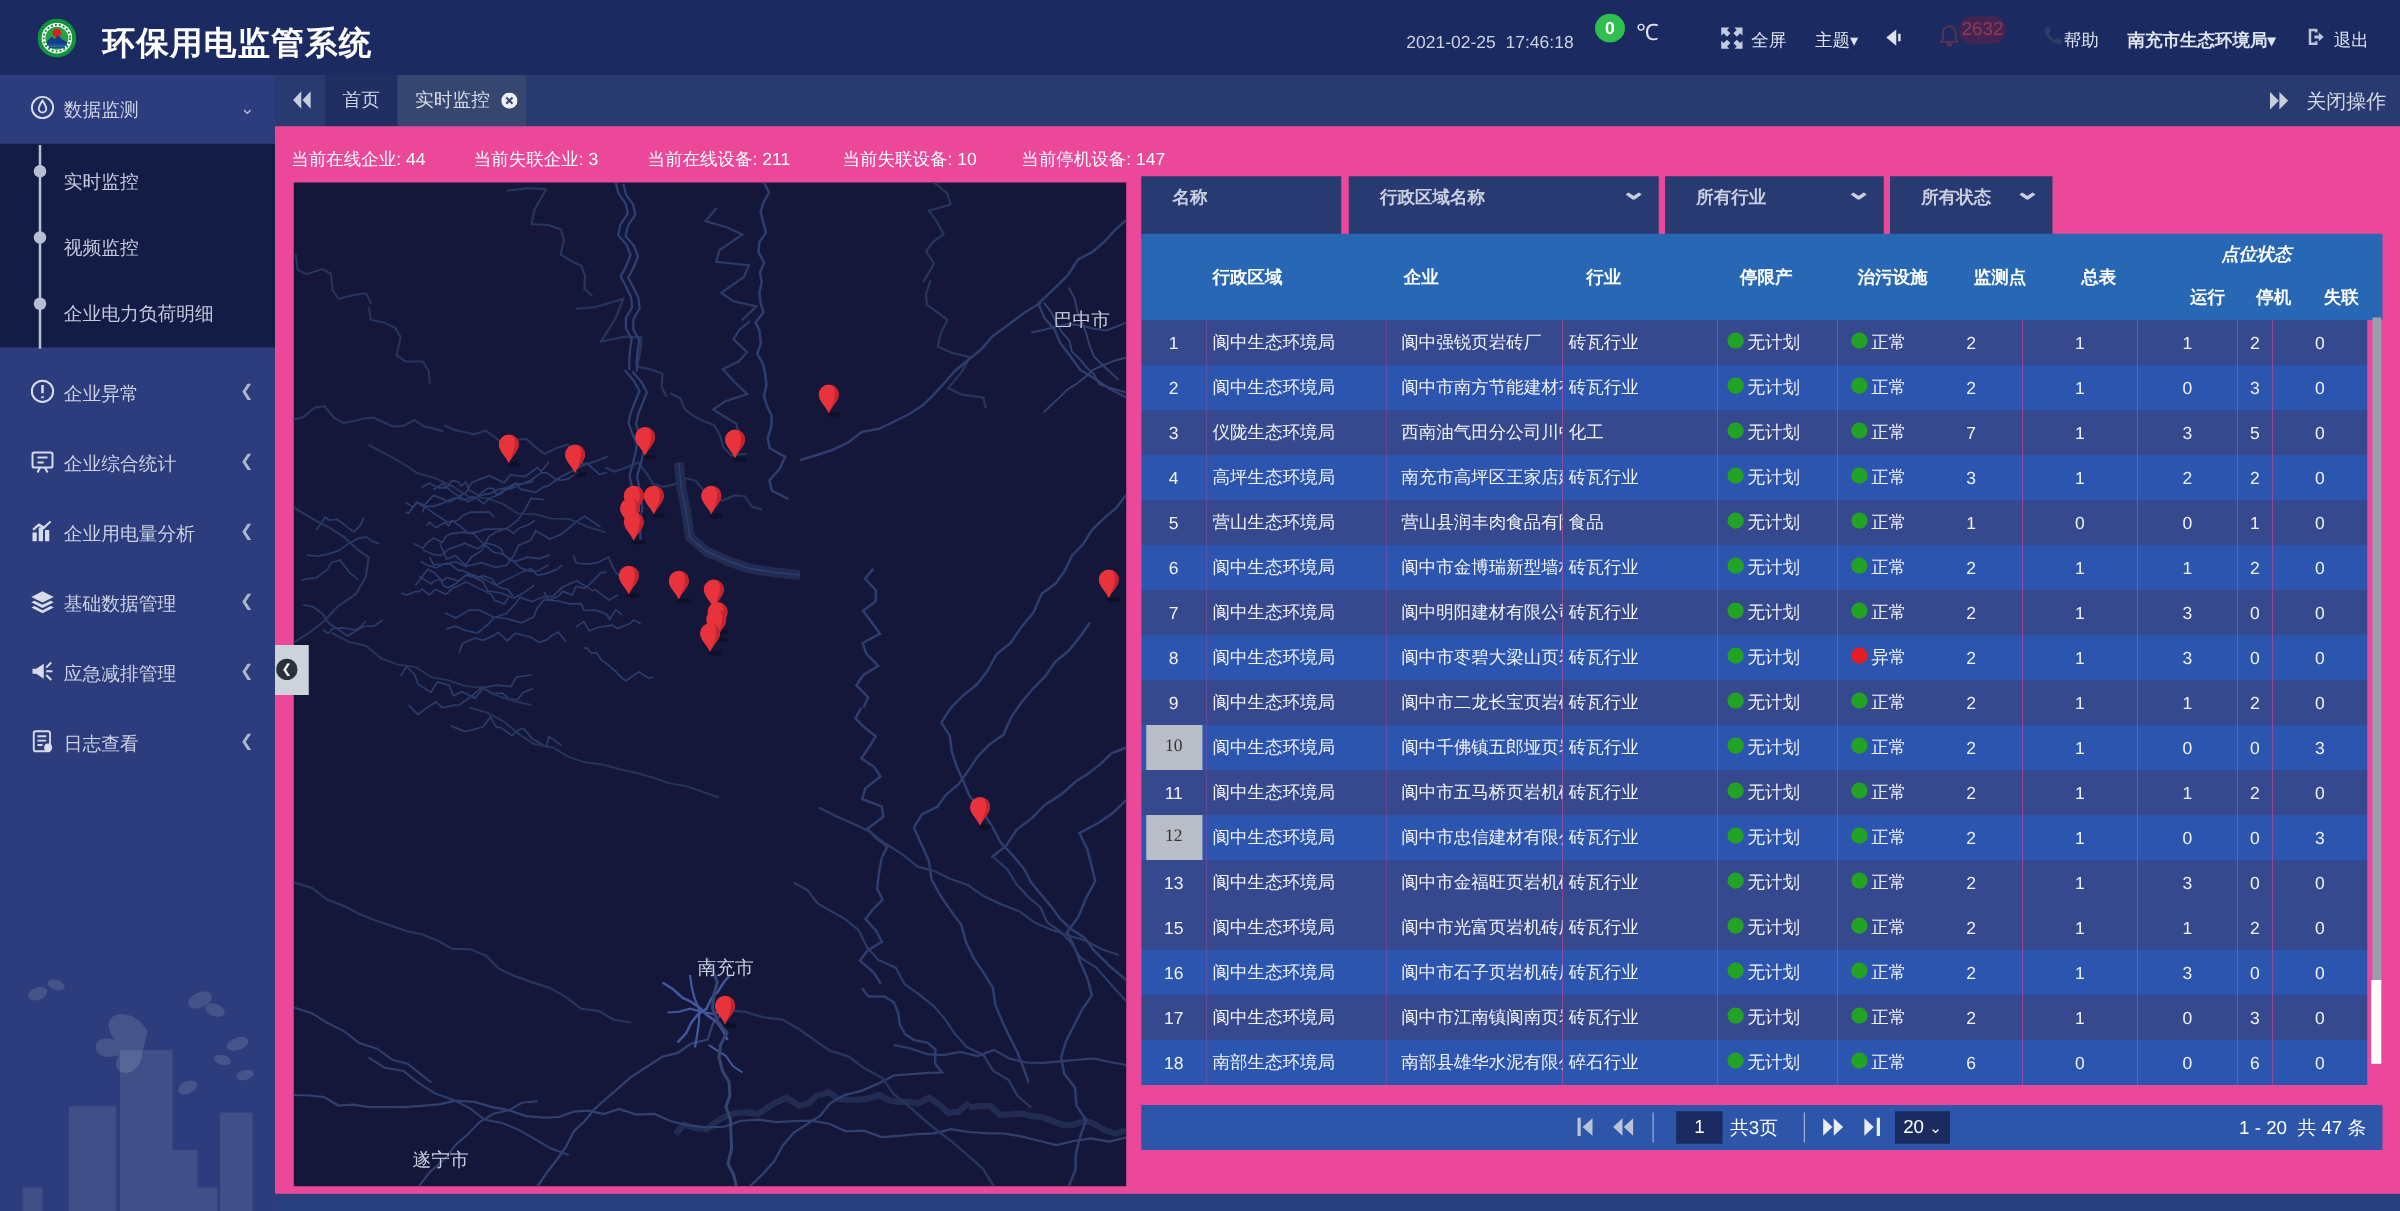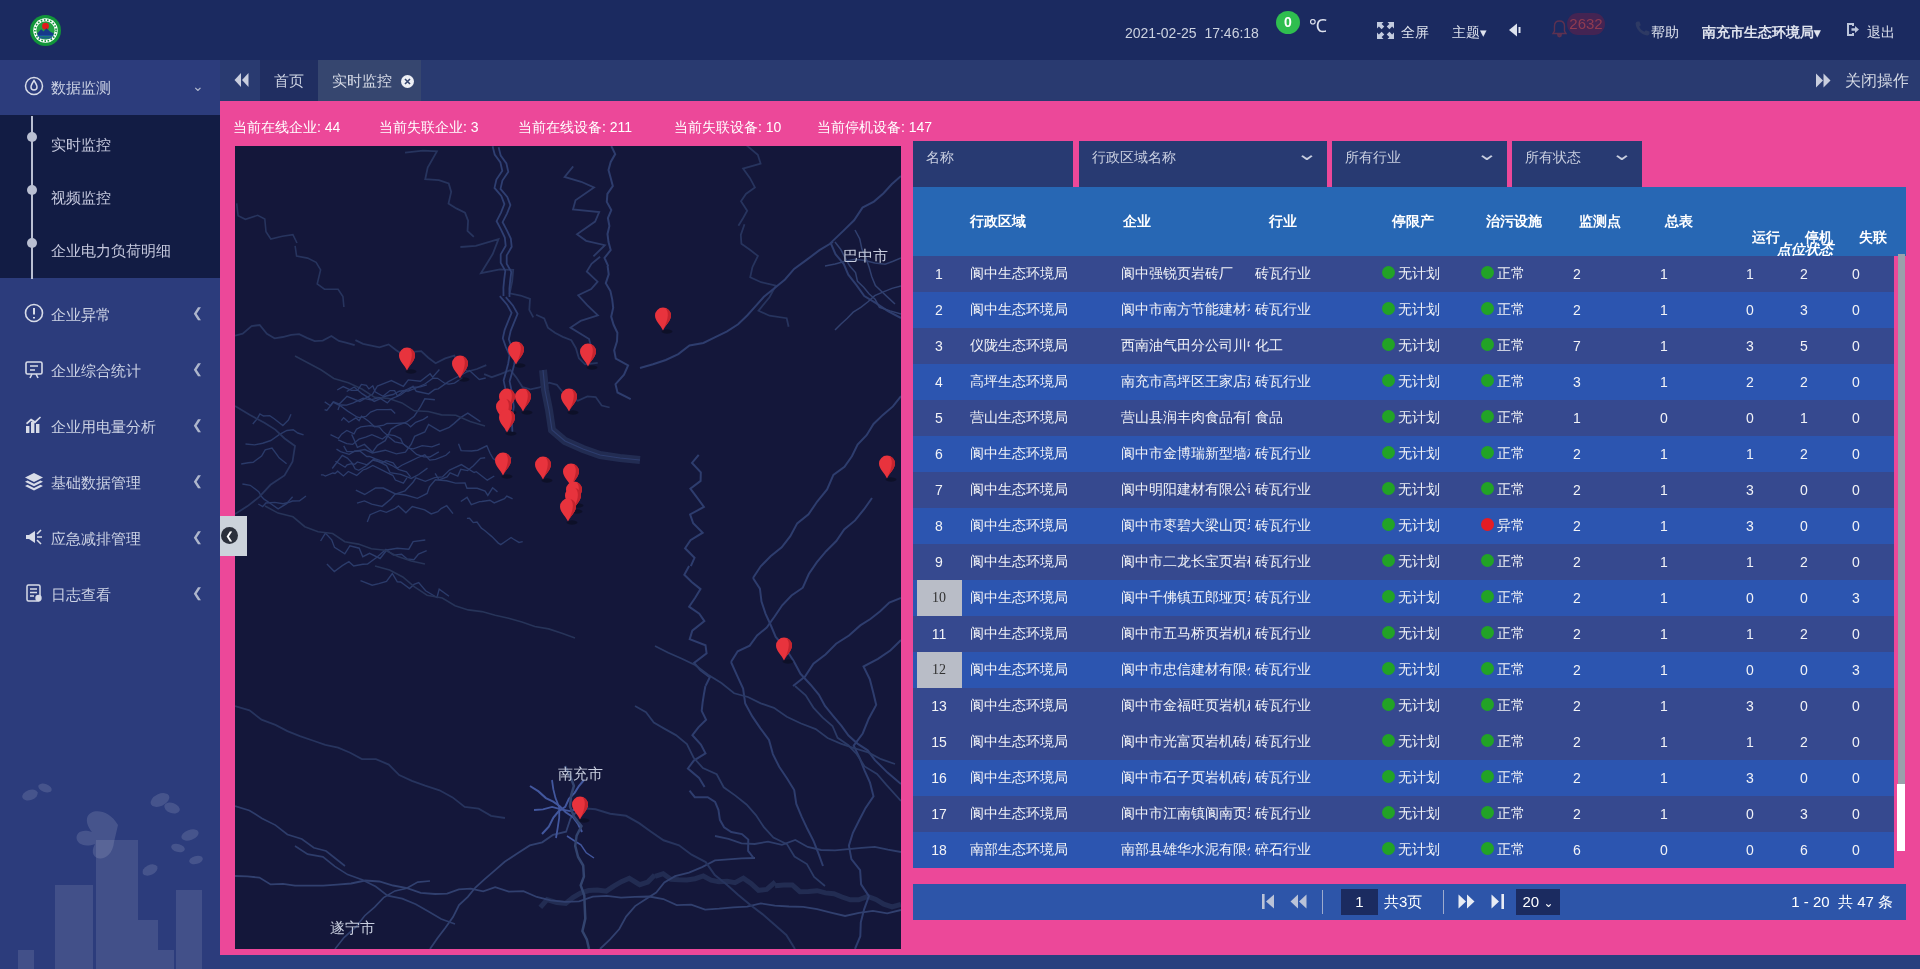--- a/index.html
+++ b/index.html
@@ -13,21 +13,21 @@
 #time{position:absolute;left:1125px;top:25px;font-size:14px;color:#ccd2e0;}
 #temp{position:absolute;left:1276px;top:11px;width:24px;height:23px;border-radius:50%;background:#2fbe4f;color:#fff;font-size:14px;text-align:center;line-height:23px;font-weight:bold;}
 #celsius{position:absolute;left:1309px;top:13px;font-size:18px;color:#dfe3ee;}
 .htxt{position:absolute;top:24px;font-size:14px;color:#dfe3ee;}
 .menu-item{position:absolute;left:0;width:220px;height:56px;color:#ccd2e4;font-size:15px;}
 .menu-item .mi-label{position:absolute;left:51px;top:19px;}
 .menu-item .mi-caret{position:absolute;left:192px;top:18px;font-size:13px;color:#aeb6cc;}
 .micon{position:absolute;left:24px;top:16px;width:20px;height:20px;}
 #map{position:absolute;left:15px;top:45px;width:666px;height:803px;background:#14173a;}
 .statitem{position:absolute;top:18px;font-size:14px;color:#fff;}
-.fbox{position:absolute;top:40px;height:49px;background:#283a72;color:#c9cfe0;font-size:14px;line-height:32px;padding-left:13px;}
+.fbox{position:absolute;top:40px;height:49px;background:#283a72;color:#c9cfe0;font-size:14px;line-height:32px;padding-left:25px;font-weight:bold;}
 .fcaret{position:absolute;top:-3px;right:12px;font-size:19px;color:#c9cfe0;transform:scaleX(1.4);}
 #thead{position:absolute;left:693px;top:86px;width:993px;height:69px;background:#2767b4;color:#fff;font-weight:bold;font-size:14px;}
 .th{position:absolute;white-space:nowrap;}
 #tbody{position:absolute;left:693px;top:155px;width:981px;height:628px;overflow:hidden;}
 table{border-collapse:collapse;table-layout:fixed;width:981px;}
 td{height:36px;padding:0;font-size:14px;color:#f2f3f7;white-space:nowrap;overflow:hidden;}
 tr.odd{background:#36498f;}
 tr.even{background:#2c55b0;}
 td.num{text-align:center;}
 td.pl{padding-left:5px;}
@@ -46,20 +46,21 @@
   <svg class="abs" style="left:30px;top:15px" width="31" height="31" viewBox="0 0 31 31">
     <circle cx="15.5" cy="15.5" r="15.5" fill="#12953a"></circle>
     <circle cx="15.5" cy="15.5" r="12.2" fill="#fff"></circle>
     <circle cx="15.5" cy="15.5" r="10.6" fill="none" stroke="#12953a" stroke-width="1.6" stroke-dasharray="1.6 1.6"></circle>
     <circle cx="15.5" cy="15.5" r="9.2" fill="#23a144"></circle>
     <circle cx="15.5" cy="11.2" r="3.4" fill="#e21b1b"></circle>
     <path d="M7.2 18.5 L11.2 14.2 L13.6 16.4 L16.4 13.2 L20 16.6 L23.8 18.5 L23 20.3 L8 20.3 Z" fill="#173a8a"></path>
     <path d="M7.6 20 h15.8 v1.5 h-15.8 Z" fill="#1b4fa0"></path>
     <path d="M9 22.2 h13 v1.3 h-13 Z" fill="#1b4fa0"></path>
   </svg>
+  <div id="title">环保用电监管系统</div>
   <div id="time">2021-02-25&nbsp; 17:46:18</div>
   <div id="temp">0</div>
   <div id="celsius">℃</div>
   <svg class="abs" style="left:1376px;top:21px" width="19" height="19" viewBox="0 0 19 19" fill="#c3cbdf">
     <path d="M1 1 L7.5 1 L5.6 2.9 L8.3 5.6 L5.6 8.3 L2.9 5.6 L1 7.5 Z"></path>
     <path d="M18 1 L11.5 1 L13.4 2.9 L10.7 5.6 L13.4 8.3 L16.1 5.6 L18 7.5 Z"></path>
     <path d="M1 18 L7.5 18 L5.6 16.1 L8.3 13.4 L5.6 10.7 L2.9 13.4 L1 11.5 Z"></path>
     <path d="M18 18 L11.5 18 L13.4 16.1 L10.7 13.4 L13.4 10.7 L16.1 13.4 L18 11.5 Z"></path>
   </svg>
   <div class="htxt" style="left:1401px">全屏</div>
@@ -341,21 +342,21 @@
   <div class="fbox" style="left:1292px;width:130px;">所有状态<span class="fcaret">⌄</span></div>
 
   <div id="thead">
     <span class="th" style="left:57px;top:26px;">行政区域</span>
     <span class="th" style="left:210px;top:26px;">企业</span>
     <span class="th" style="left:356px;top:26px;">行业</span>
     <span class="th" style="left:479px;top:26px;">停限产</span>
     <span class="th" style="left:573px;top:26px;">治污设施</span>
     <span class="th" style="left:666px;top:26px;">监测点</span>
     <span class="th" style="left:752px;top:26px;">总表</span>
-    <span class="th" style="left:864px;top:8px;font-style:italic;margin-top:46px;">点位状态</span>
+    <span class="th" style="left:864px;top:8px;font-style:italic;">点位状态</span>
     <span class="th" style="left:839px;top:42px;">运行</span>
     <span class="th" style="left:892px;top:42px;">停机</span>
     <span class="th" style="left:946px;top:42px;">失联</span>
   </div>
 
   <div id="tbody">
     <table>
       <colgroup>
           <col style="width:52px">
           <col style="width:144px">

